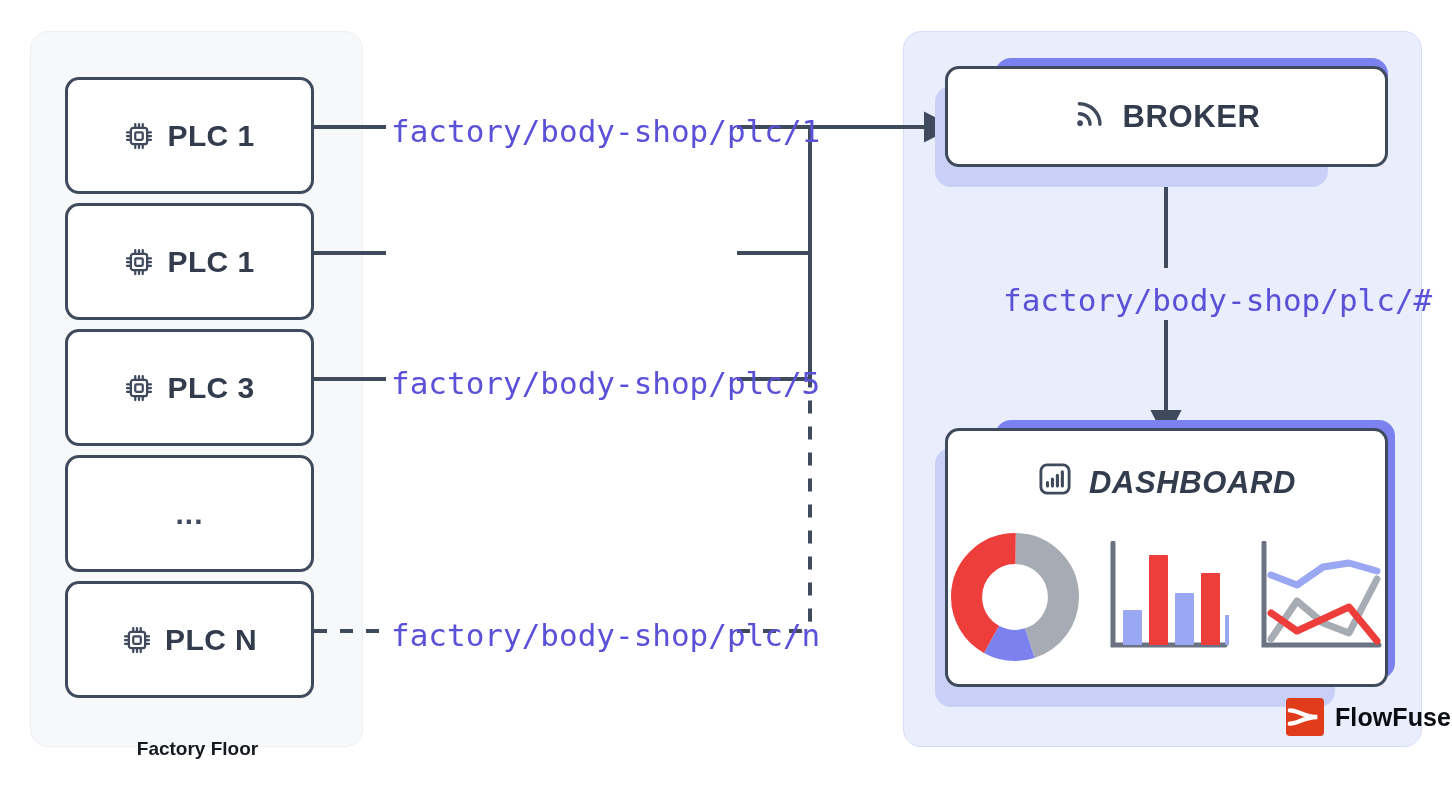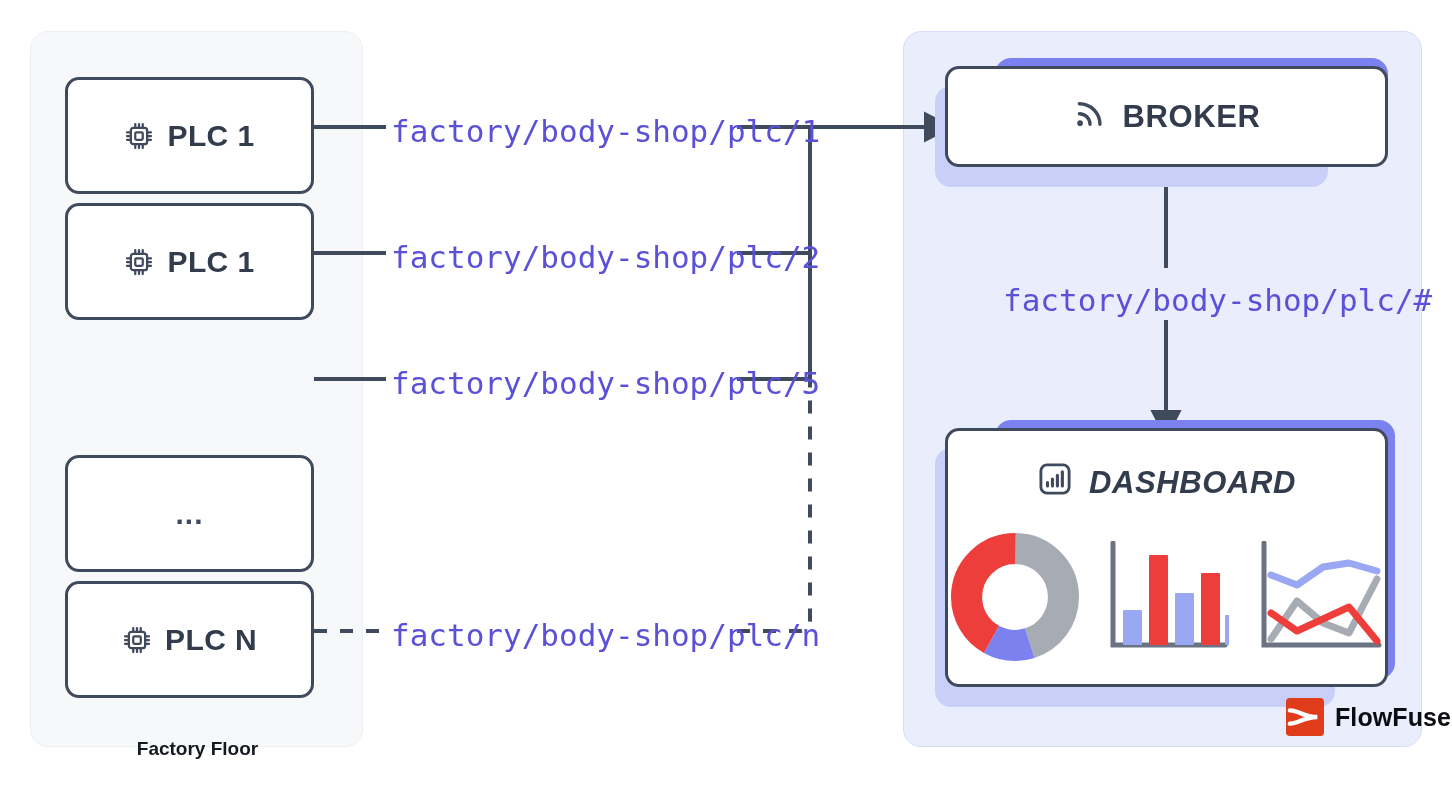--- a/index.html
+++ b/index.html
@@ -140,20 +140,30 @@
     <span class="cpu-icon">
       <svg viewBox="0 0 24 24" width="30" height="30" fill="none" stroke="#3f4a5c" stroke-width="1.8" stroke-linecap="round" stroke-linejoin="round">
         <rect x="5.5" y="5.5" width="13" height="13" rx="2"></rect>
         <rect x="9" y="9" width="6" height="6" rx="1"></rect>
         <path d="M9 2.4v3M12 2.4v3M15 2.4v3M9 18.6v3M12 18.6v3M15 18.6v3M2.4 9h3M2.4 12h3M2.4 15h3M18.6 9h3M18.6 12h3M18.6 15h3"></path>
       </svg>
     </span>
     <span class="plc-label">PLC 1</span>
   </div>
 
+  <div class="plc" style="top:329px">
+    <span class="cpu-icon">
+      <svg viewBox="0 0 24 24" width="30" height="30" fill="none" stroke="#3f4a5c" stroke-width="1.8" stroke-linecap="round" stroke-linejoin="round">
+        <rect x="5.5" y="5.5" width="13" height="13" rx="2"></rect>
+        <rect x="9" y="9" width="6" height="6" rx="1"></rect>
+        <path d="M9 2.4v3M12 2.4v3M15 2.4v3M9 18.6v3M12 18.6v3M15 18.6v3M2.4 9h3M2.4 12h3M2.4 15h3M18.6 9h3M18.6 12h3M18.6 15h3"></path>
+      </svg>
+    </span>
+    <span class="plc-label">PLC 3</span>
+  </div>
 
   <div class="plc" style="top:455px">
     <span class="plc-dots">...</span>
   </div>
 
   <div class="plc" style="top:581px">
     <span class="cpu-icon">
       <svg viewBox="0 0 24 24" width="30" height="30" fill="none" stroke="#3f4a5c" stroke-width="1.8" stroke-linecap="round" stroke-linejoin="round">
         <rect x="5.5" y="5.5" width="13" height="13" rx="2"></rect>
         <rect x="9" y="9" width="6" height="6" rx="1"></rect>
@@ -190,21 +200,20 @@
 
       <path d="M314,631 H386" stroke-dasharray="13 13"></path>
       <path d="M737,631 H800 a10,10 0 0 0 10,-10 V379" stroke-dasharray="13 13"></path>
 
       <path d="M1166,178 V268"></path>
       <path d="M1166,320 V418" marker-end="url(#arrowD)"></path>
     </g>
   </svg>
 
   <div class="topic" style="left:391px; top:113px">factory/body-shop/plc/1</div>
-  <div class="topic" style="left:391px; top:239px">factory/body-shop/plc/2</div>
   <div class="topic" style="left:391px; top:365px">factory/body-shop/plc/5</div>
   <div class="topic" style="left:1003px; top:282px">factory/body-shop/plc/#</div>
   <div class="topic" style="left:391px; top:617px">factory/body-shop/plc/n</div>
 
   <div class="node-wrap" id="broker-wrap">
     <div class="shadow-back"></div>
     <div class="shadow-soft"></div>
     <div class="node-card">
       <div class="node-title">
         <span>

